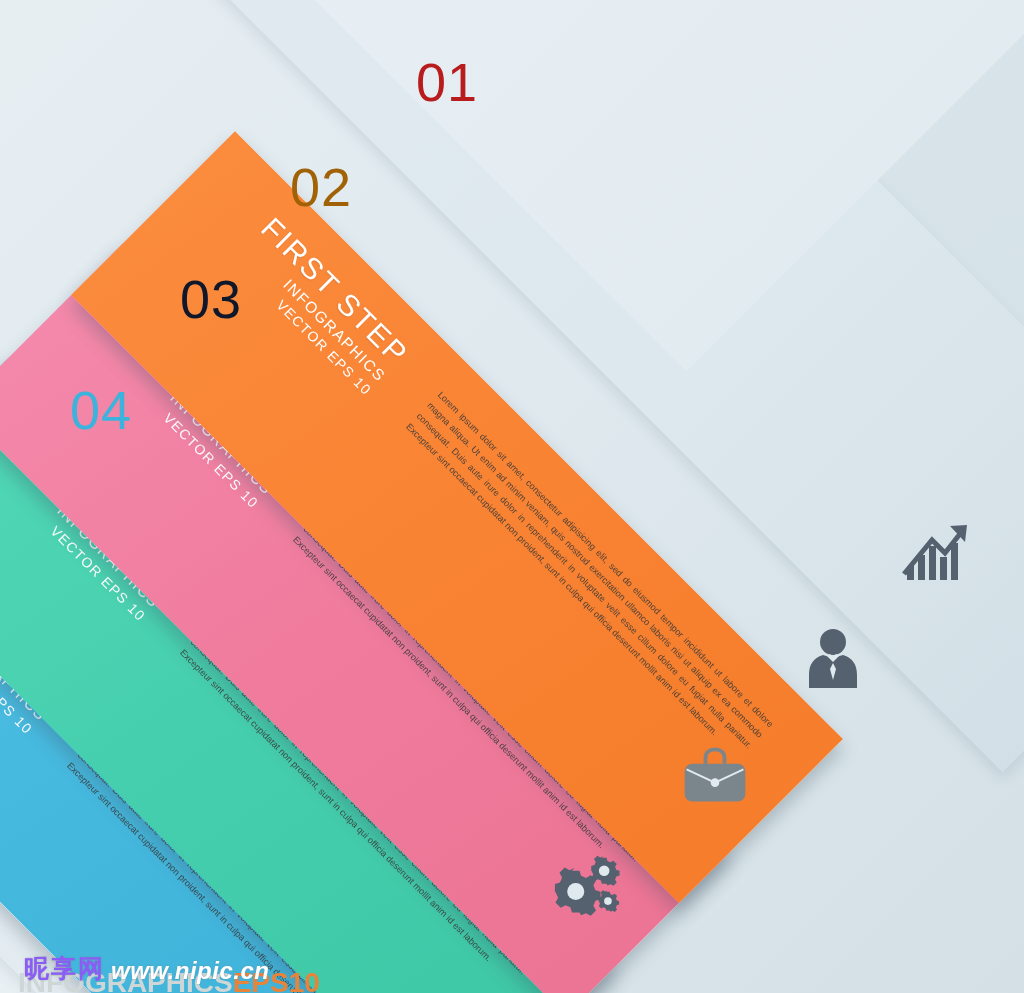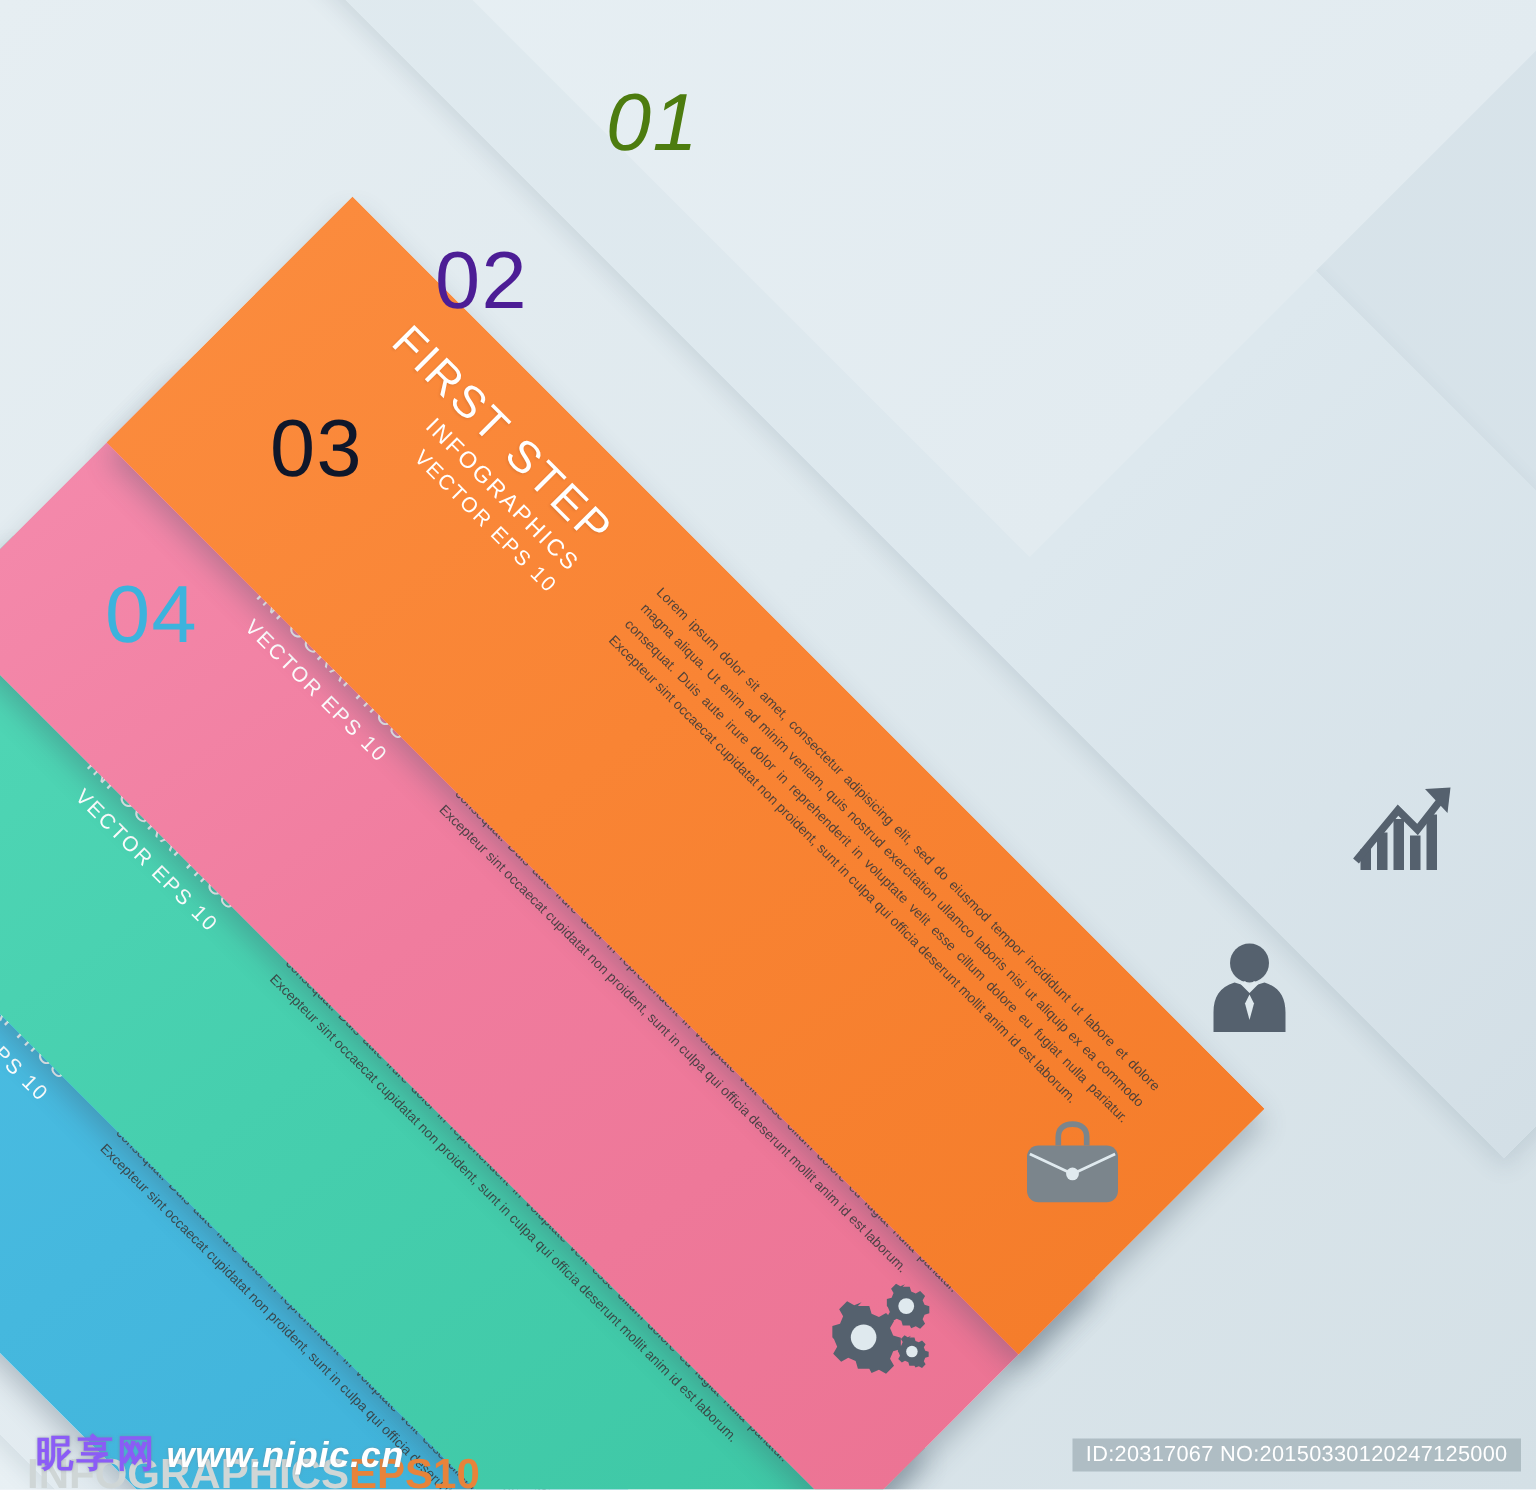--- a/index.html
+++ b/index.html
@@ -258,22 +258,22 @@
     <div class="band-inner">
       <div class="band-title-block">
         <div class="band-title">FIRST STEP</div>
         <div class="band-sub1">INFOGRAPHICS</div>
         <div class="band-sub2">VECTOR EPS 10</div>
       </div>
       <div class="band-body">Lorem ipsum dolor sit amet, consectetur adipisicing elit, sed do eiusmod tempor incididunt ut labore et dolore magna aliqua. Ut enim ad minim veniam, quis nostrud exercitation ullamco laboris nisi ut aliquip ex ea commodo consequat. Duis aute irure dolor in reprehenderit in voluptate velit esse cillum dolore eu fugiat nulla pariatur. Excepteur sint occaecat cupidatat non proident, sunt in culpa qui officia deserunt mollit anim id est laborum.</div>
     </div>
   </div>
 
-  <div class="step-number" style="left:404px; top:55px; color:#4d7c0f;font-style:italic;">01</div>
-  <div class="step-number" style="left:290px; top:160px; color:#4c1d95;text-align:right;">02</div>
+  <div class="step-number" style="left:416px; top:55px; color:#b91c1c;">01</div>
+  <div class="step-number" style="left:290px; top:160px; color:#a16207;text-align:right;">02</div>
   <div class="step-number" style="left:180px; top:272px; color:#0f172a;">03</div>
   <div class="step-number" style="left:70px; top:383px; color:#3cb3dd;text-align:right;">04</div>
 
   <div class="icon-slot" style="left:900px; top:517px;">
     <svg width="70" height="62" viewBox="0 0 70 62" fill="#55616e" aria-hidden="true">
       <rect x="6" y="44" width="7" height="14"></rect>
       <rect x="17" y="33" width="7" height="25"></rect>
       <rect x="28" y="24" width="7" height="34"></rect>
       <rect x="39" y="35" width="7" height="23"></rect>
       <rect x="50" y="21" width="7" height="37"></rect>
@@ -319,15 +319,14 @@
 
   <div class="wm-logo">
     <span>INFOGRAPHICS</span><span class="eps">EPS10</span>
   </div>
 
   <div class="wm-cn">
     <span class="wm-cn-zh">昵享网</span>
     <span class="wm-cn-url">www.nipic.cn</span>
   </div>
 
-  <div class="wm-id">ID:20317067 NO:20150330120247125000</div>
 
 </div>
 
 </body></html>

